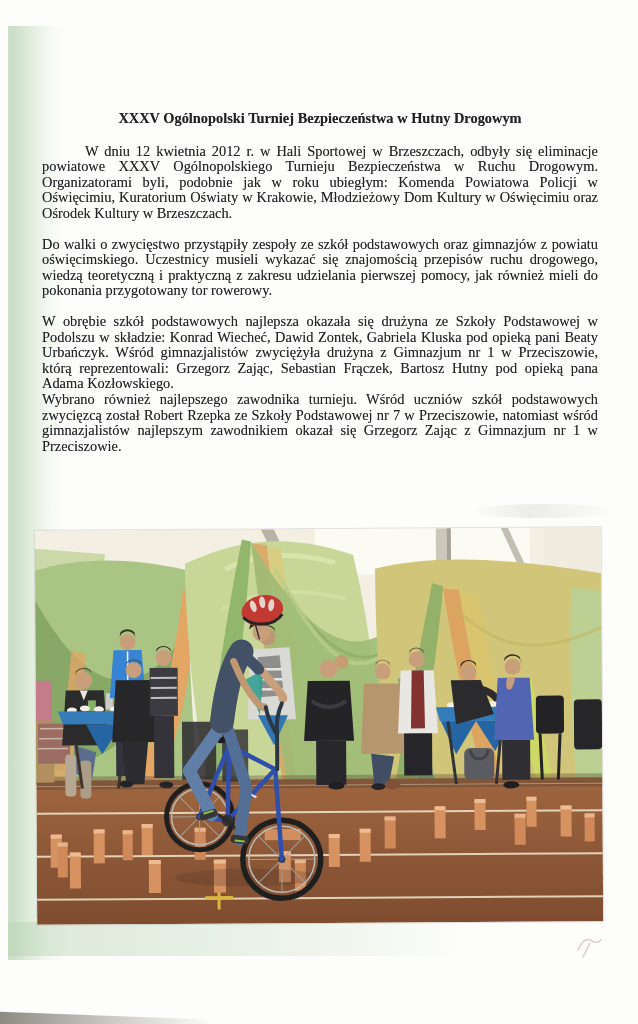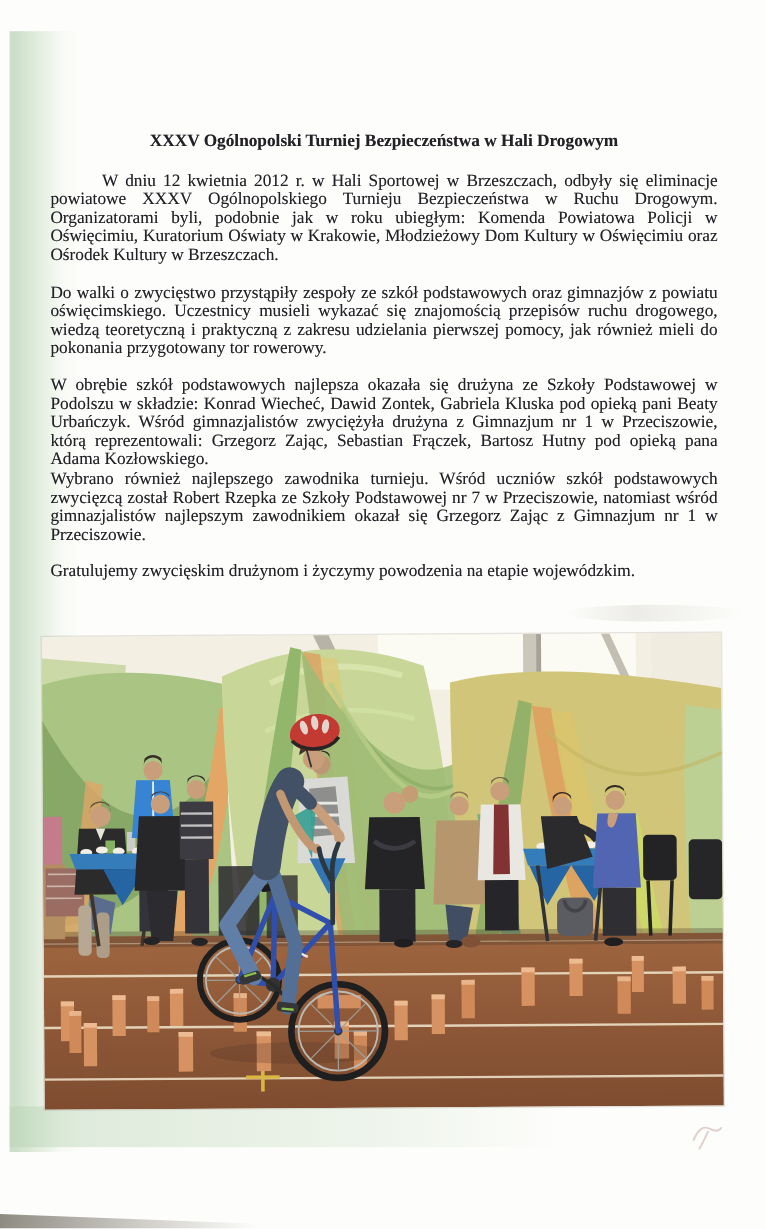--- a/index.html
+++ b/index.html
@@ -36,27 +36,26 @@
 
 <div class="page">
 
   <div class="edge-green-left"></div>
   <div class="edge-green-bottom"></div>
   <div class="scan-shadow"></div>
   <div class="scan-smudge"></div>
 
   <div class="doc">
     <div class="title">
-      <div>XXXV Ogólnopolski Turniej Bezpieczeństwa w Hali Drogowym</div>
+      <div>XXXV Ogólnopolski Turniej Bezpieczeństwa w Hutny Drogowym</div>
     </div>
     <p class="indent">W dniu 12 kwietnia 2012 r. w Hali Sportowej w Brzeszczach, odbyły się eliminacje powiatowe XXXV Ogólnopolskiego Turnieju Bezpieczeństwa w Ruchu Drogowym. Organizatorami byli, podobnie jak w roku ubiegłym: Komenda Powiatowa Policji w Oświęcimiu, Kuratorium Oświaty w Krakowie, Młodzieżowy Dom Kultury w Oświęcimiu oraz Ośrodek Kultury w Brzeszczach.</p>
     <p>Do walki o zwycięstwo przystąpiły zespoły ze szkół podstawowych oraz gimnazjów z powiatu oświęcimskiego. Uczestnicy musieli wykazać się znajomością przepisów ruchu drogowego, wiedzą teoretyczną i praktyczną z zakresu udzielania pierwszej pomocy, jak również mieli do pokonania przygotowany tor rowerowy.</p>
     <p class="tight">W obrębie szkół podstawowych najlepsza okazała się drużyna ze Szkoły Podstawowej w Podolszu w składzie: Konrad Wiecheć, Dawid Zontek, Gabriela Kluska pod opieką pani Beaty Urbańczyk. Wśród gimnazjalistów zwyciężyła drużyna z Gimnazjum nr 1 w Przeciszowie, którą reprezentowali: Grzegorz Zając, Sebastian Frączek, Bartosz Hutny pod opieką pana Adama Kozłowskiego.</p>
     <p>Wybrano również najlepszego zawodnika turnieju. Wśród uczniów szkół podstawowych zwycięzcą został Robert Rzepka ze Szkoły Podstawowej nr 7 w Przeciszowie, natomiast wśród gimnazjalistów najlepszym zawodnikiem okazał się Grzegorz Zając z Gimnazjum nr 1 w Przeciszowie.</p>
-    <p>Gratulujemy zwycięskim drużynom i życzymy powodzenia na etapie wojewódzkim.</p>
   </div>
 
   <figure class="photo">
     <svg viewBox="0 0 566 394" width="566" height="394" preserveAspectRatio="none" role="img">
 
       <g>
         <rect x="0" y="0" width="566" height="262" fill="#f3efe2"></rect>
         <rect x="280" y="0" width="215" height="46" fill="#fbfaf3"></rect>
         <rect x="508" y="0" width="58" height="54" fill="#f0ecdf"></rect>
         <polygon points="226,0 239,0 267,60 256,62" fill="#b5b1a4"></polygon>

